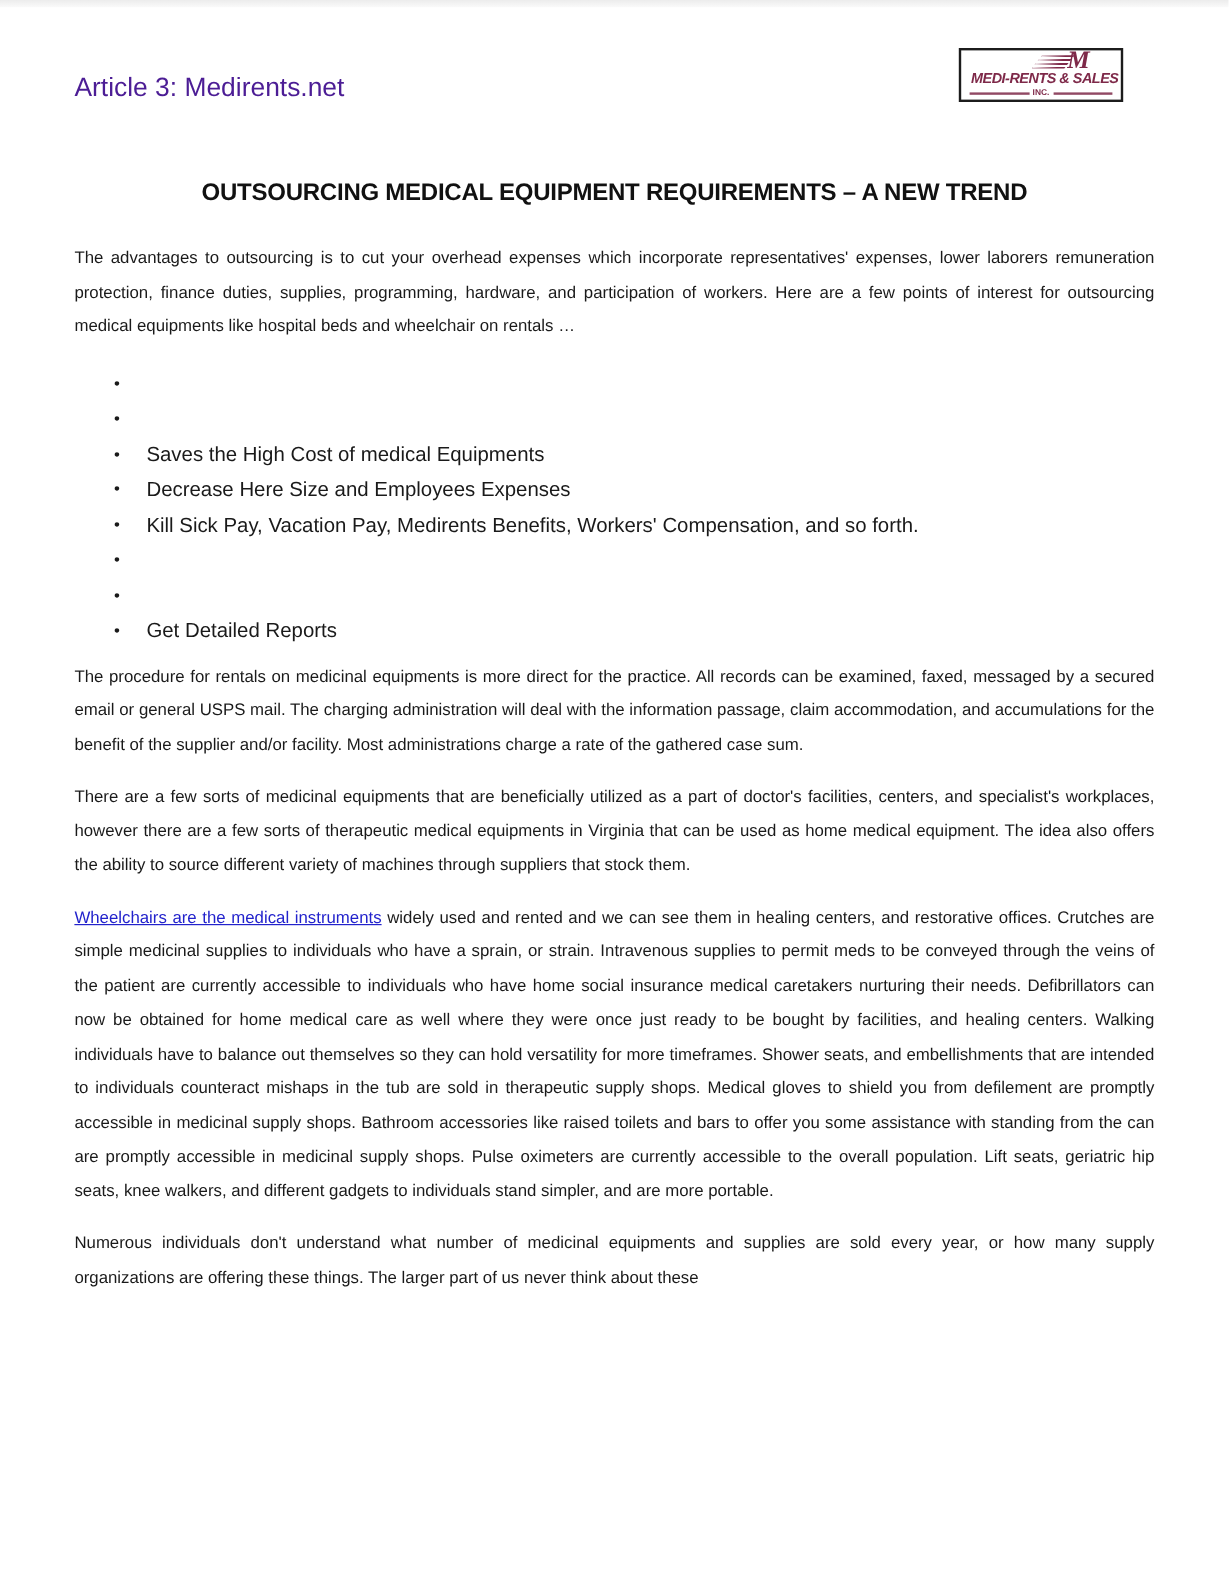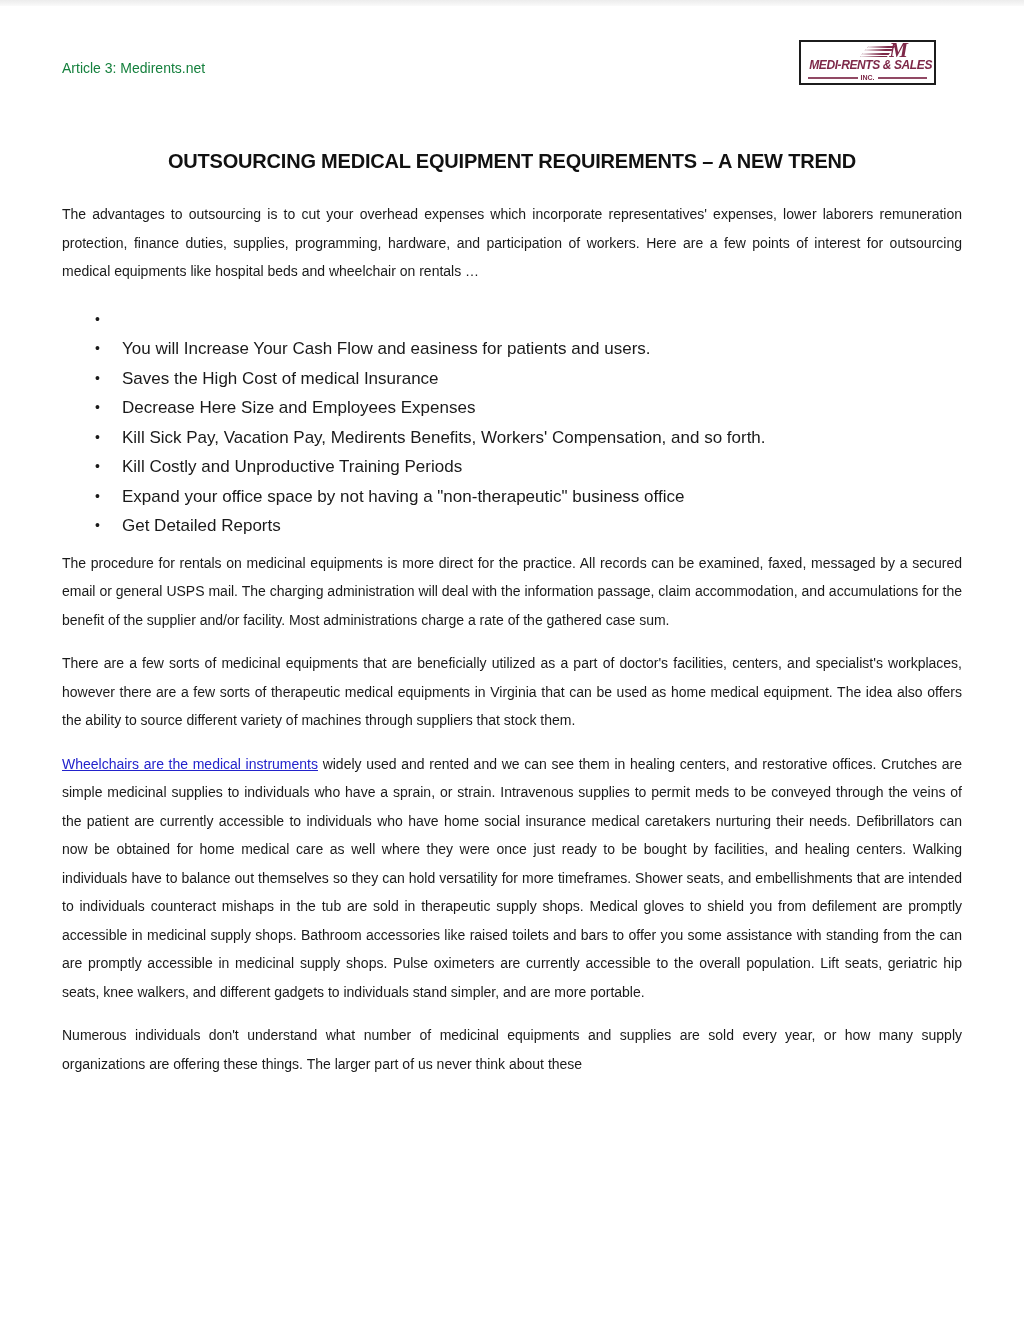--- a/index.html
+++ b/index.html
@@ -12,22 +12,22 @@
     color: var(--text-color, #1a1a1a);
     overflow: hidden;
   }
   .scan-edge {
     position: absolute; top: 0; left: 0; right: 0; height: 6px;
     background: linear-gradient(to bottom, #ececec, #fafafa);
   }
   .header-label {
     position: absolute;
     top: 60px; left: 62px;
-    font-size: 14px;
-    color: #15803d;
+    font-size: 22px;
+    color: #4c1d95;
   }
   
   .logo-box {
     position: absolute;
     top: 40px; left: 799px;
     width: 137px; height: 45px;
     border: 2px solid #1c1c1c;
     background: #ffffff;
     box-sizing: border-box;
   }
@@ -130,41 +130,38 @@
     <h1 class="doc-title">OUTSOURCING MEDICAL EQUIPMENT REQUIREMENTS – A NEW TREND</h1>
 
     <p class="para intro">The advantages to outsourcing is to cut your overhead expenses which incorporate representatives' expenses, lower laborers remuneration protection, finance duties, supplies, programming, hardware, and participation of workers. Here are a few points of interest for outsourcing medical equipments like hospital beds and wheelchair on rentals …</p>
 
     <div class="bullet-list">
       <div class="bullet-row">
         <span class="bullet-dot">•</span>
       </div>
       <div class="bullet-row">
         <span class="bullet-dot">•</span>
-        <span>You will Increase Your Cash Flow and easiness for patients and users.</span>
       </div>
       <div class="bullet-row">
         <span class="bullet-dot">•</span>
-        <span>Saves the High Cost of medical Insurance</span>
+        <span>Saves the High Cost of medical Equipments</span>
       </div>
       <div class="bullet-row">
         <span class="bullet-dot">•</span>
         <span>Decrease Here Size and Employees Expenses</span>
       </div>
       <div class="bullet-row">
         <span class="bullet-dot">•</span>
         <span>Kill Sick Pay, Vacation Pay, Medirents Benefits, Workers' Compensation, and so forth.</span>
       </div>
       <div class="bullet-row">
         <span class="bullet-dot">•</span>
-        <span>Kill Costly and Unproductive Training Periods</span>
       </div>
       <div class="bullet-row">
         <span class="bullet-dot">•</span>
-        <span>Expand your office space by not having a "non-therapeutic" business office</span>
       </div>
       <div class="bullet-row">
         <span class="bullet-dot">•</span>
         <span>Get Detailed Reports</span>
       </div>
     </div>
 
     <p class="para">The procedure for rentals on medicinal equipments is more direct for the practice. All records can be examined, faxed, messaged by a secured email or general USPS mail. The charging administration will deal with the information passage, claim accommodation, and accumulations for the benefit of the supplier and/or facility. Most administrations charge a rate of the gathered case sum.</p>
 
     <p class="para">There are a few sorts of medicinal equipments that are beneficially utilized as a part of doctor's facilities, centers, and specialist's workplaces, however there are a few sorts of therapeutic medical equipments in Virginia that can be used as home medical equipment. The idea also offers the ability to source different variety of machines through suppliers that stock them.</p>

